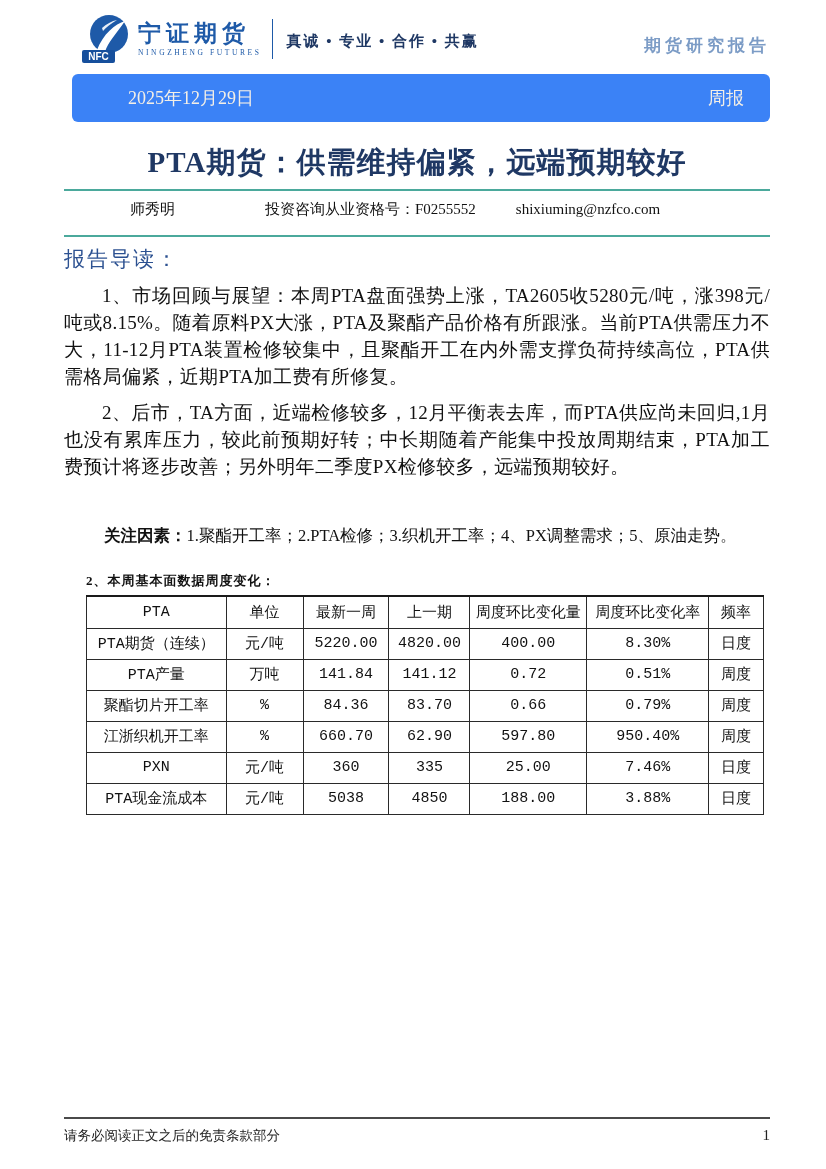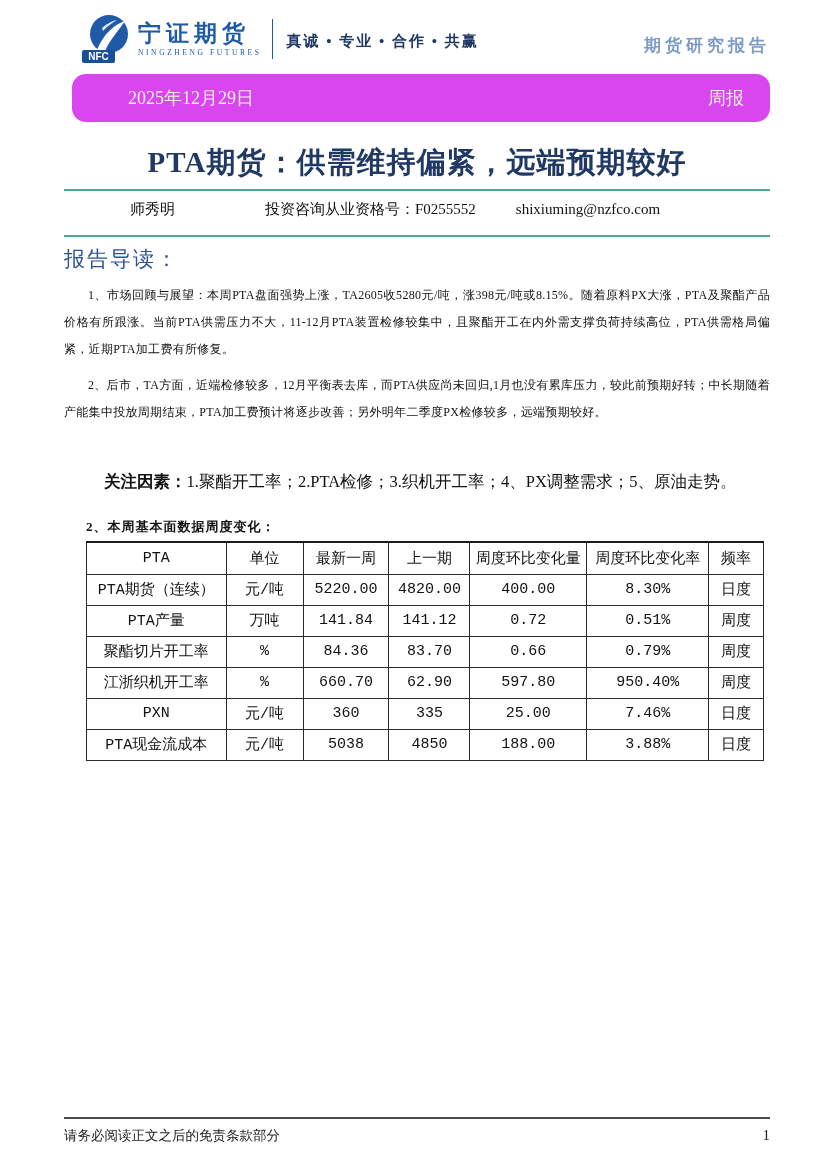--- a/index.html
+++ b/index.html
@@ -20,42 +20,42 @@
   .logo-text { margin-left: 6px; }
   .logo-cn { font-size: 23px; font-weight: bold; color: #1E5AA8; letter-spacing: 5px; line-height: 1.1; }
   .logo-en { font-size: 7.5px; color: #1E5AA8; letter-spacing: 2.6px; margin-top: 1px; }
   .brand-divider { width: 1px; height: 40px; background: #1E5AA8; margin: 0 14px 0 10px; }
   .slogan { font-size: 15px; font-weight: bold; color: #1F3864; letter-spacing: 2px; padding-top: 4px; }
   .report-type { font-size: 17px; color: #7C9CC6; letter-spacing: 4px; font-weight: bold; padding-top: 20px; }
   
   .banner {
     margin-top: 6px; margin-left: 8px;
     width: 698px; height: 48px;
-    background: #d946ef; border-radius: 14px;
+    background: #3b82f6; border-radius: 6px;
     display: flex; align-items: center; justify-content: space-between;
     color: #F4EFE6; font-size: 18px;
     padding: 0 26px 0 56px;
   }
   
   .title {
     margin-top: 20px; text-align: center;
     font-size: 29px; font-weight: bold; color: #1F3864;
     letter-spacing: 1px; line-height: 40px;
   }
   .rule { height: 2px; background: #4BA99C; margin-top: 7px; }
   .author-row {
     display: flex; align-items: center;
     padding: 9px 0 9px 66px; font-size: 15px; color: #111;
   }
   .author-name { margin-right: 90px; }
   .author-qual { margin-right: 40px; }
   
   .guide-head { margin-top: 8px; font-size: 21px; font-weight: normal; color: #2C5191; letter-spacing: 2px; }
   .para {
-    margin-top: 9px; font-size: 12px; line-height: 27px;
+    margin-top: 9px; font-size: 19px; line-height: 27px;
     text-align: justify; text-indent: 2em; color: #111;
     letter-spacing: 0.3px;
   }
   .factors { margin-top: 43px; font-size: 16.5px; line-height: 26px; padding-left: 40px; }
   .factors b { font-weight: bold; text-align: right; }
   .table-title { margin-top: 23px; font-size: 13px; font-weight: bold; padding-left: 22px; letter-spacing: 1px; }
   
   table.data {
     margin: 5px 0 0 22px;
     width: 678px; border-collapse: collapse;

